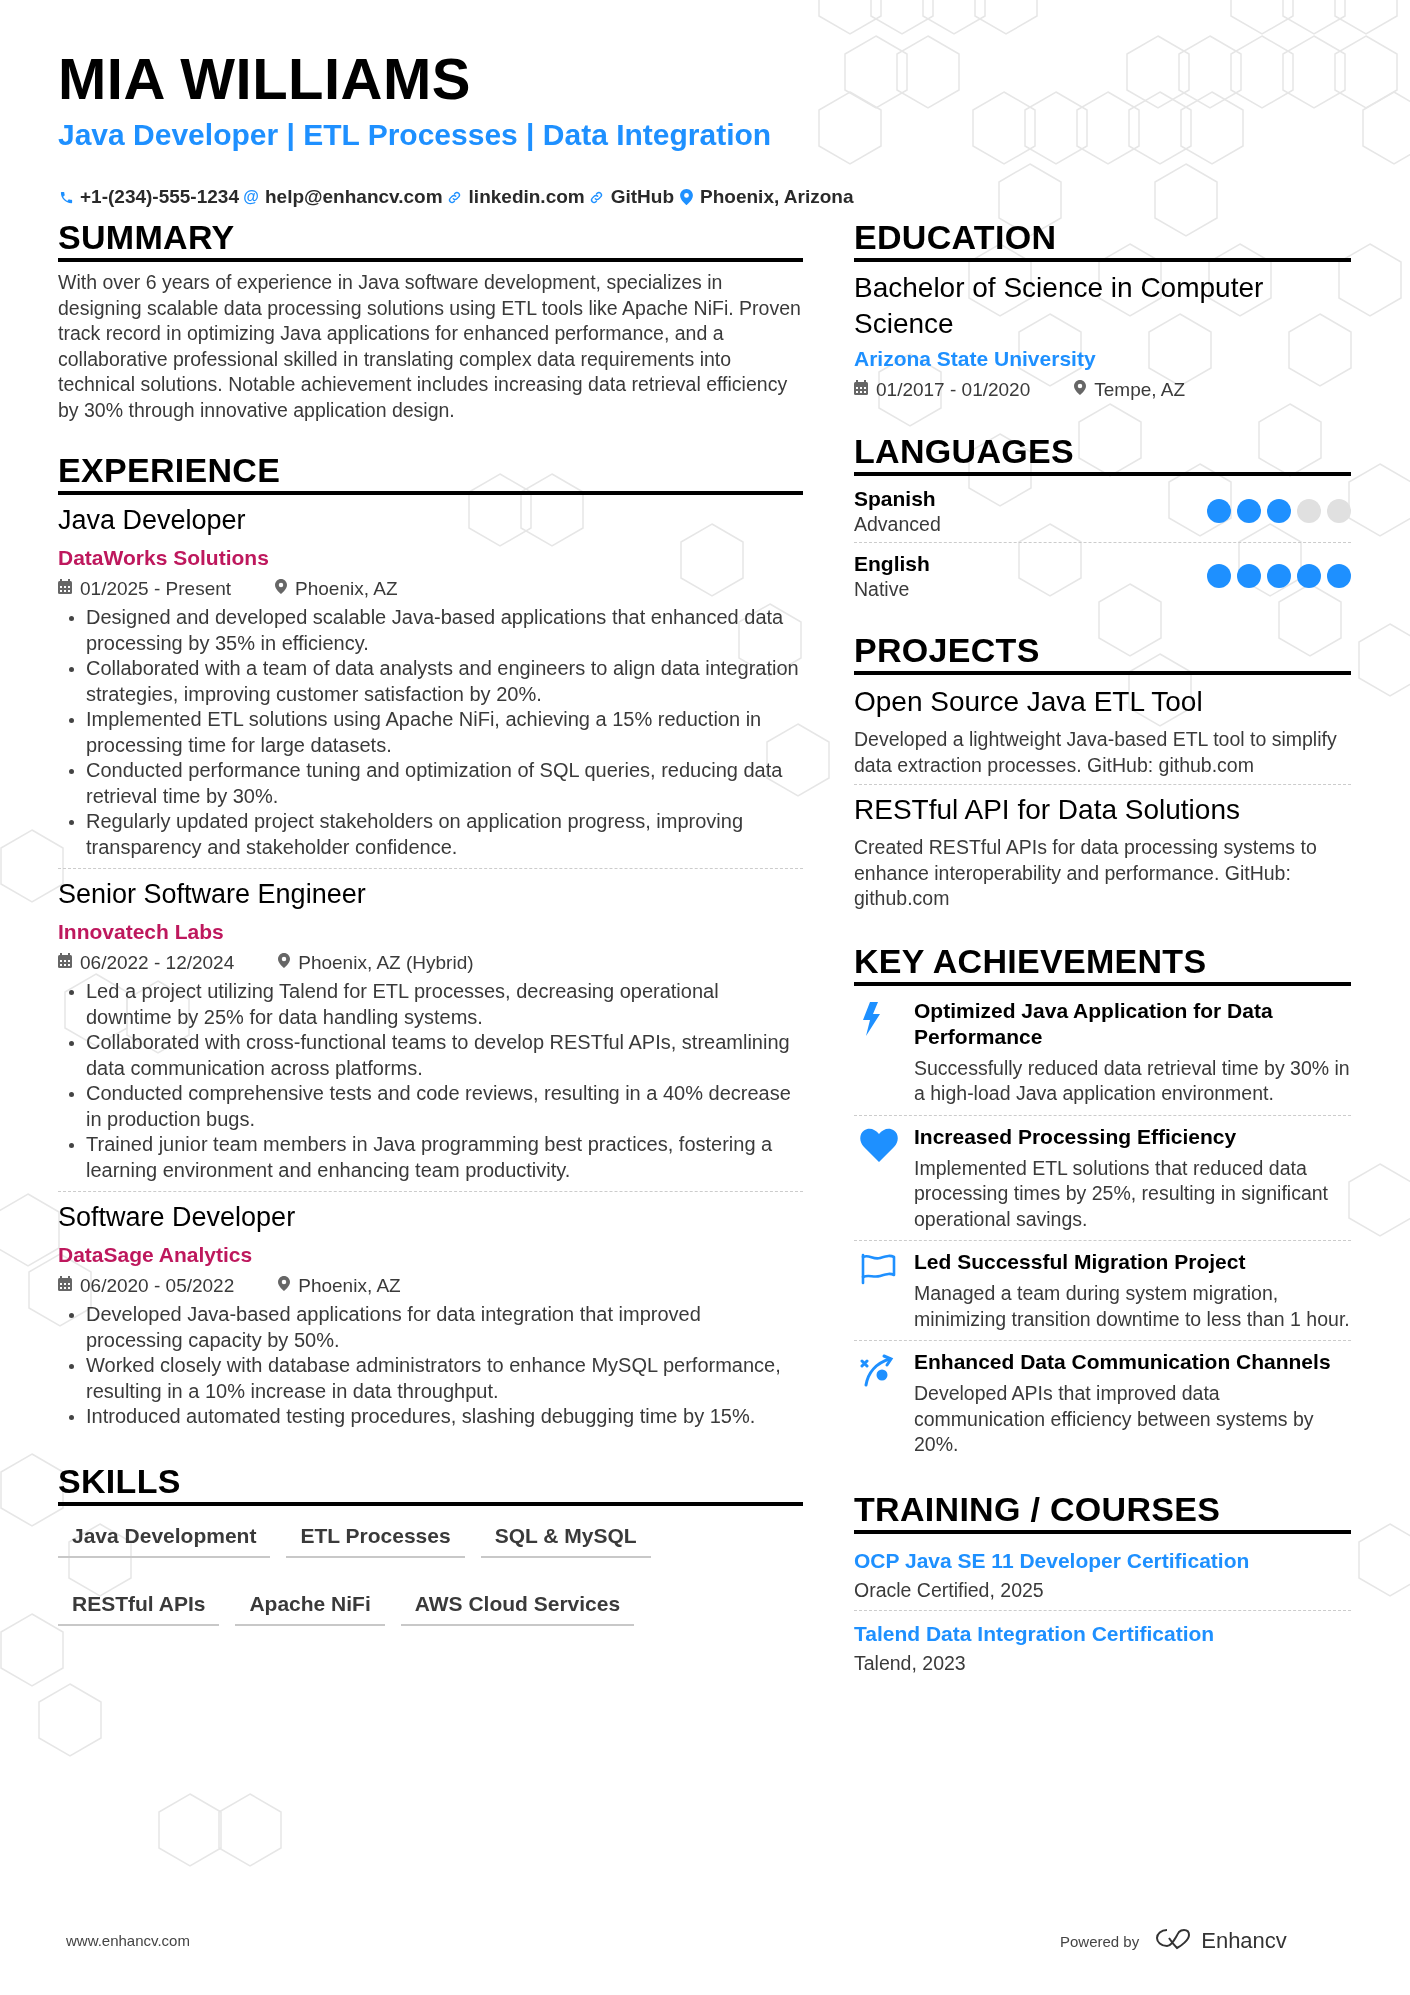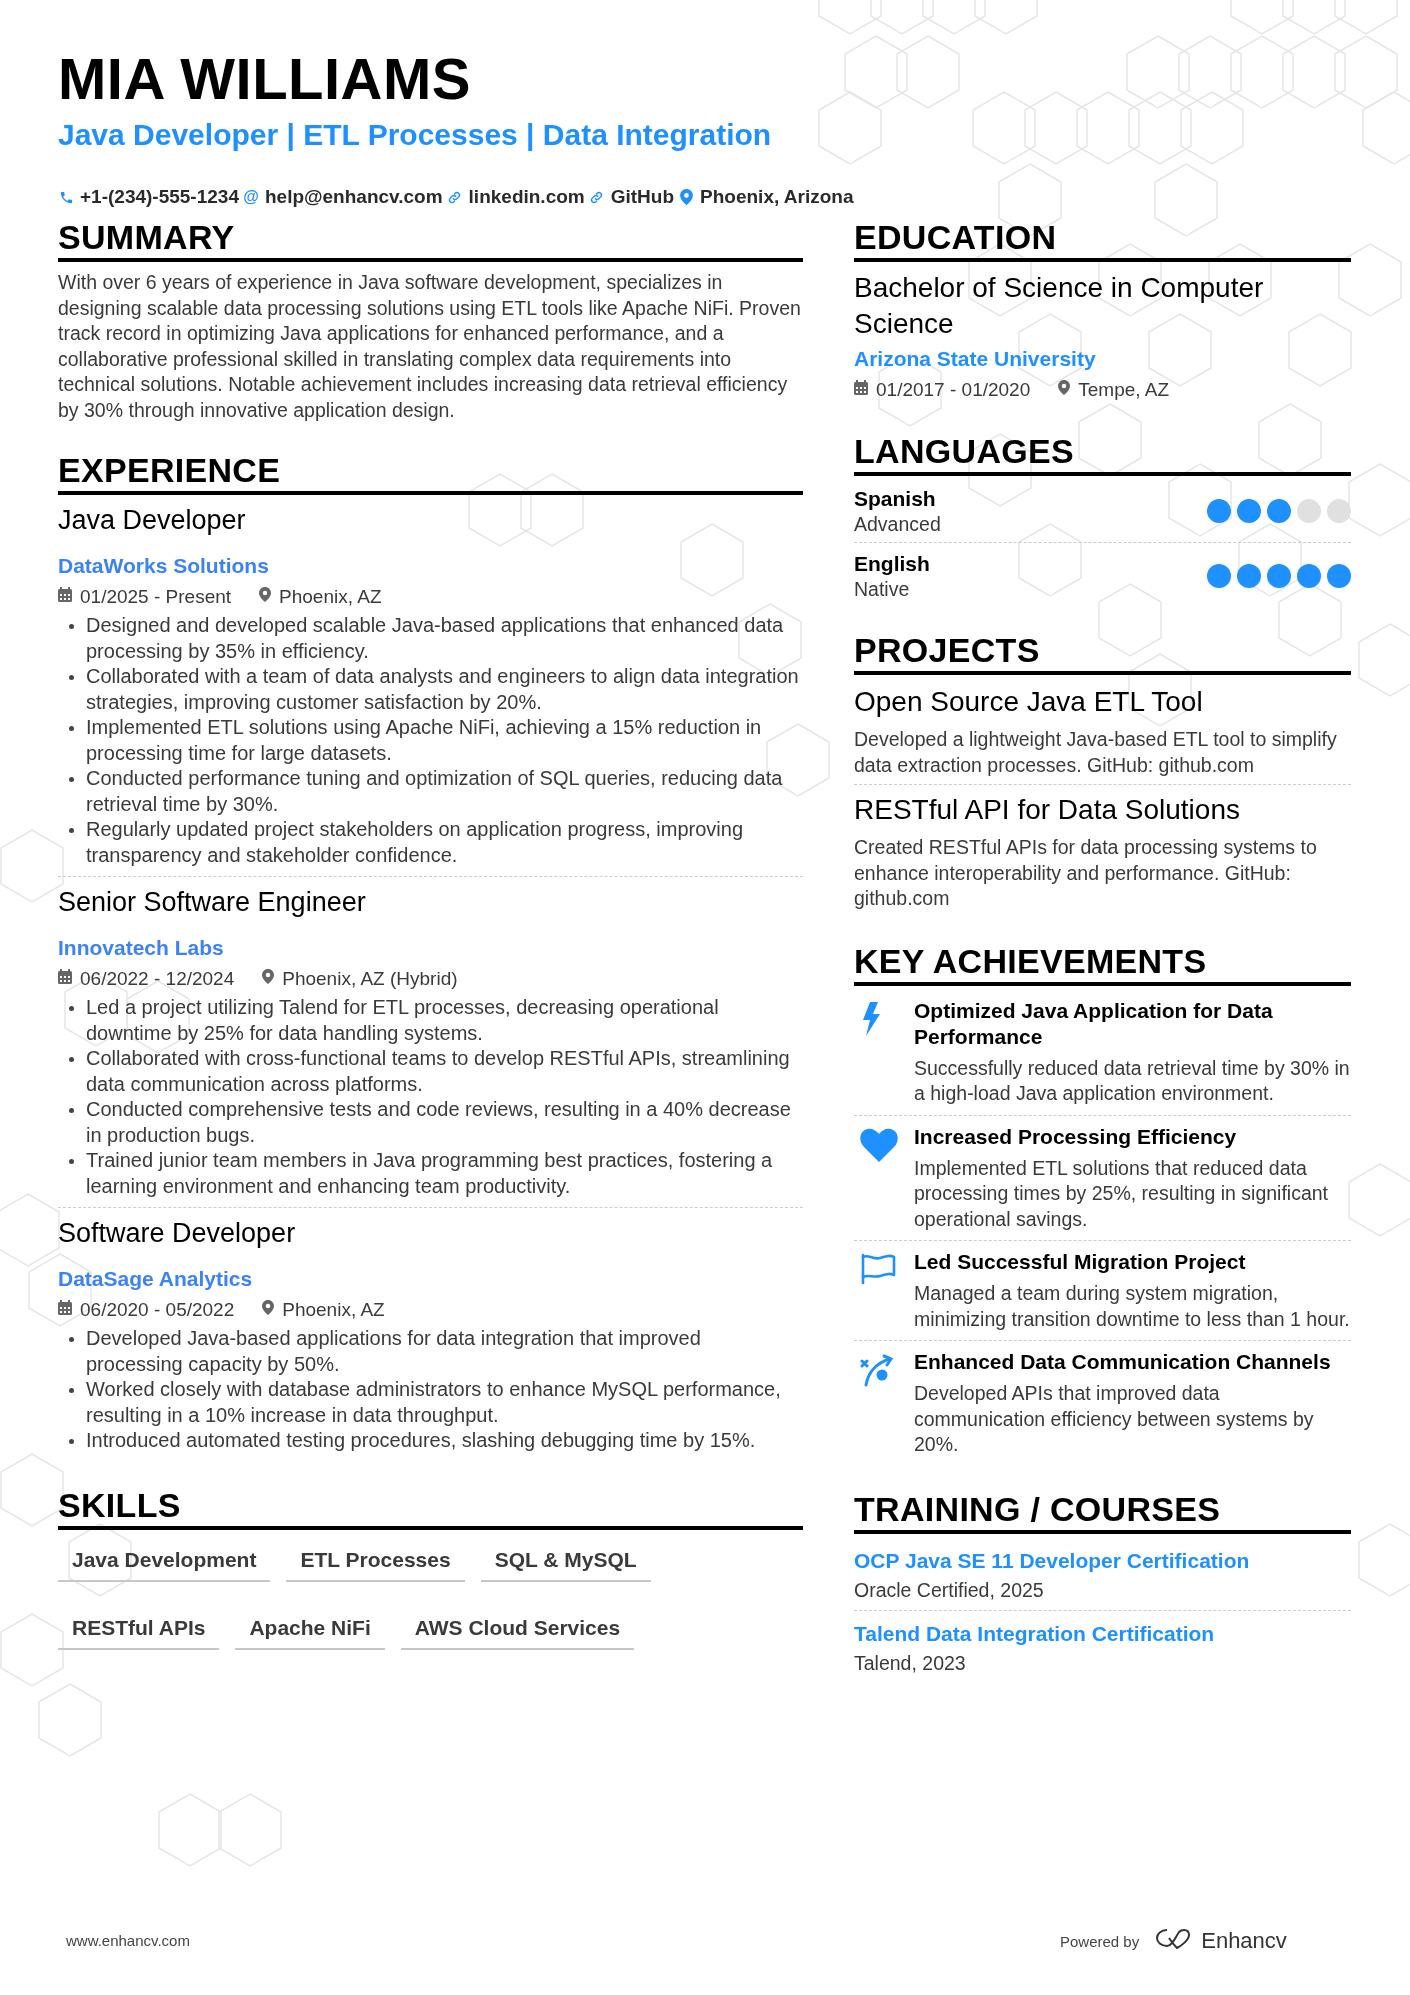--- a/index.html
+++ b/index.html
@@ -23,22 +23,22 @@
 
     .section-title { font-size: 34px; font-weight: 700; color: #000000; line-height: 42px; border-bottom: 4px solid #000000; padding-bottom: 0; margin-bottom: 8px; letter-spacing: 0.3px; }
     .section { margin-bottom: 22px; }
 
     .summary-text { font-size: 19.5px; line-height: 25.5px; color: #3a3a3a; }
 
     
     .job { padding-bottom: 8px; border-bottom: 1px dashed #cccccc; margin-bottom: 8px; }
     .job:last-child { border-bottom: none; }
     .job-title { font-size: 27px; color: #000000; line-height: 34px; }
-    .company { font-size: 21px; font-weight: 700; color: #3b82f6; line-height: 30px; margin-top: 14px; }
-    .meta { display: flex; gap: 28px; font-size: 19px; color: #3a3a3a; line-height: 28px; margin-top: 2px; }
+    .company { font-size: 21px; font-weight: 700; color: #be185d; line-height: 30px; margin-top: 6px; }
+    .meta { display: flex; gap: 44px; font-size: 19px; color: #3a3a3a; line-height: 28px; margin-top: 2px; }
     .meta .m { display: flex; align-items: center; gap: 8px; }
     .meta .ic { color: #666666; font-size: 15px; }
     .bullets { list-style: none; margin-top: 2px; }
     .bullets li { position: relative; padding-left: 28px; font-size: 20px; line-height: 25.5px; color: #3a3a3a; }
     .bullets li::before { content: ""; position: absolute; left: 11px; top: 11px; width: 5px; height: 5px; border-radius: 50%; background: #444444; }
 
     
     .skills { display: flex; flex-wrap: wrap; gap: 14px 12px; padding-top: 4px; }
     .skill { font-size: 21px; font-weight: 700; color: #3a3a3a; padding: 6px 14px 8px 14px; border-bottom: 2px solid #c8c8c8; margin-right: 4px; }
 

